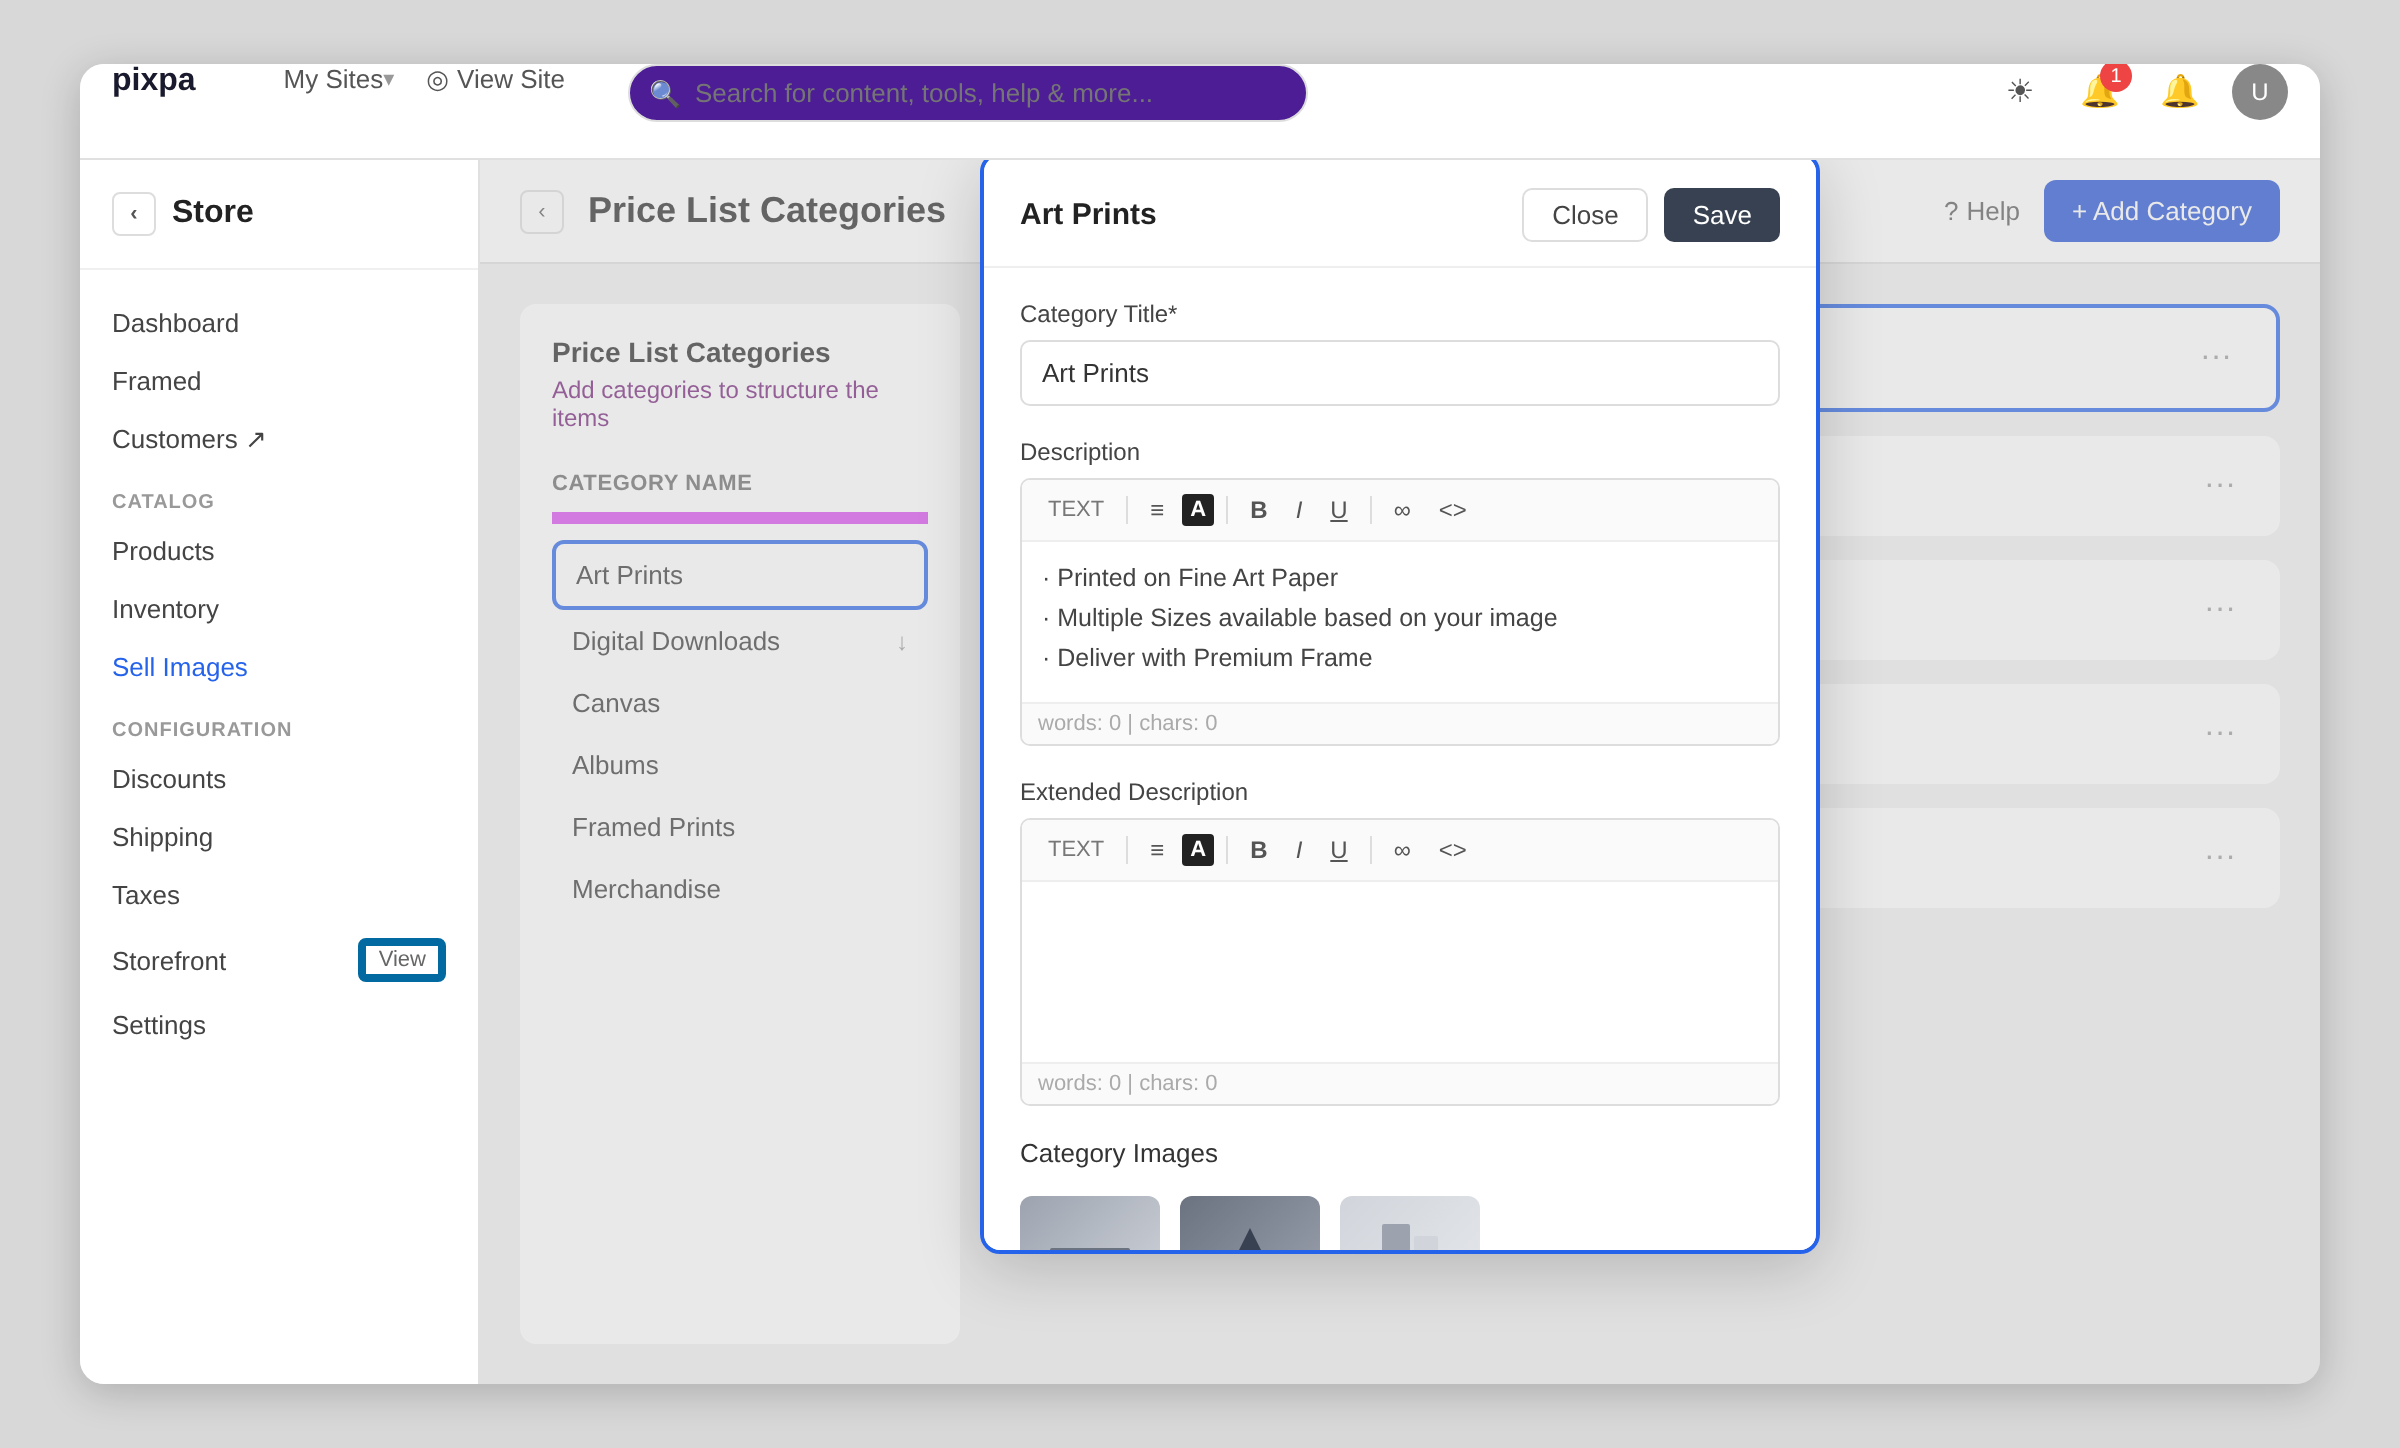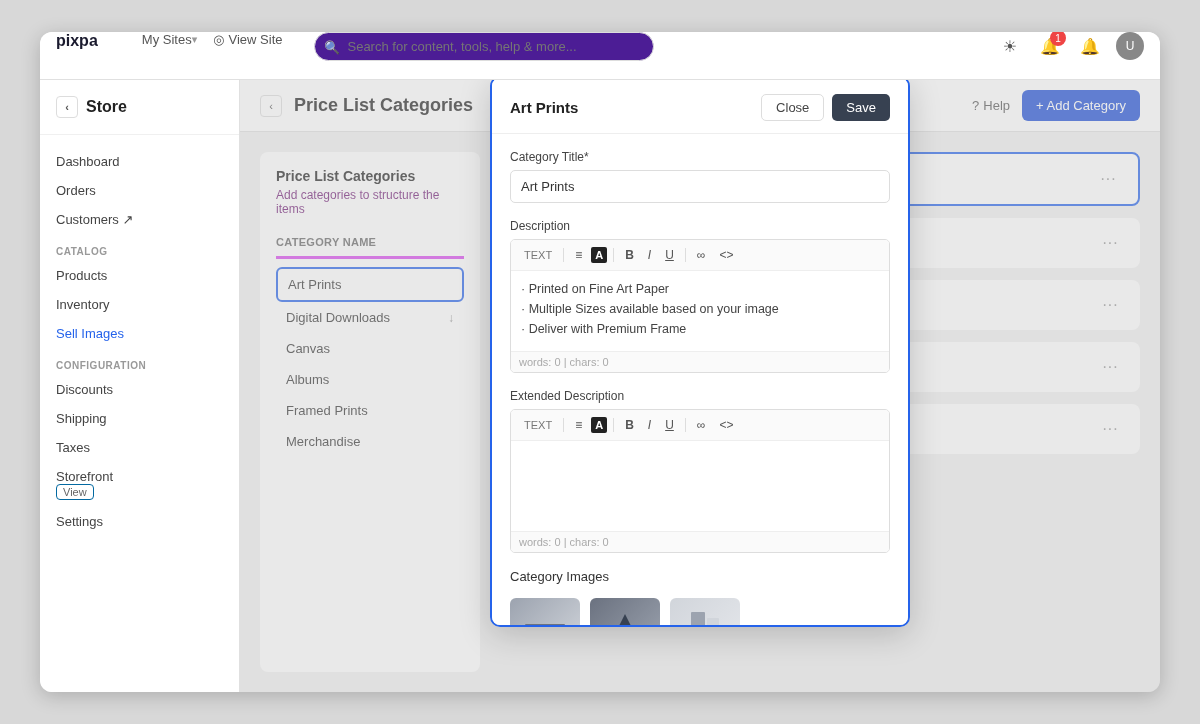--- a/index.html
+++ b/index.html
@@ -254,21 +254,21 @@
       color: #701a75;
       margin-bottom: 16px;
     }
     .category-header-row {
       font-size: 11px;
       font-weight: 600;
       color: #666;
       text-transform: uppercase;
       letter-spacing: 0.3px;
       padding: 4px 0 8px;
-      border-bottom: 3px solid #d946ef;
+      border-bottom: 6px solid #d946ef;
       margin-bottom: 8px;
     }
     .category-item {
       padding: 8px 10px;
       font-size: 13px;
       color: #333;
       cursor: pointer;
       border-radius: 6px;
       display: flex;
       align-items: center;
@@ -520,21 +520,21 @@
 
     <div class="sidebar">
       <div class="sidebar-header">
         <div class="sidebar-back">‹</div>
         <span>Store</span>
       </div>
       <div class="sidebar-nav-item">
         <span>Dashboard</span>
       </div>
       <div class="sidebar-nav-item">
-        <span>Orders</span>
+        <span>Framed</span>
       </div>
       <div class="sidebar-nav-item">
         <span>Customers ↗</span>
       </div>
       <div class="sidebar-section-label">CATALOG</div>
       <div class="sidebar-nav-item">
         <span>Products</span>
       </div>
       <div class="sidebar-nav-item">
         <span>Inventory</span>
@@ -545,23 +545,23 @@
       <div class="sidebar-section-label">CONFIGURATION</div>
       <div class="sidebar-nav-item">
         <span>Discounts</span>
       </div>
       <div class="sidebar-nav-item">
         <span>Shipping</span>
       </div>
       <div class="sidebar-nav-item">
         <span>Taxes</span>
       </div>
-      <div class="sidebar-nav-item" style="display:flex;justify-content:space-between;align-items:flex-start;flex-direction:column;">
+      <div class="sidebar-nav-item" style="display:flex;justify-content:space-between;align-items:center;">
         <span>Storefront</span>
-        <span style="font-size:11px;border:1px solid #0369a1;border-radius:4px;padding:1px 6px;color:#666;">View</span>
+        <span style="font-size:11px;border:4px solid #0369a1;border-radius:4px;padding:1px 6px;color:#666;">View</span>
       </div>
       <div class="sidebar-nav-item">
         <span>Settings</span>
       </div>
     </div>
 
     <div class="content-area">
 
       <div class="content-header">
         <div class="content-header-back">‹</div>

